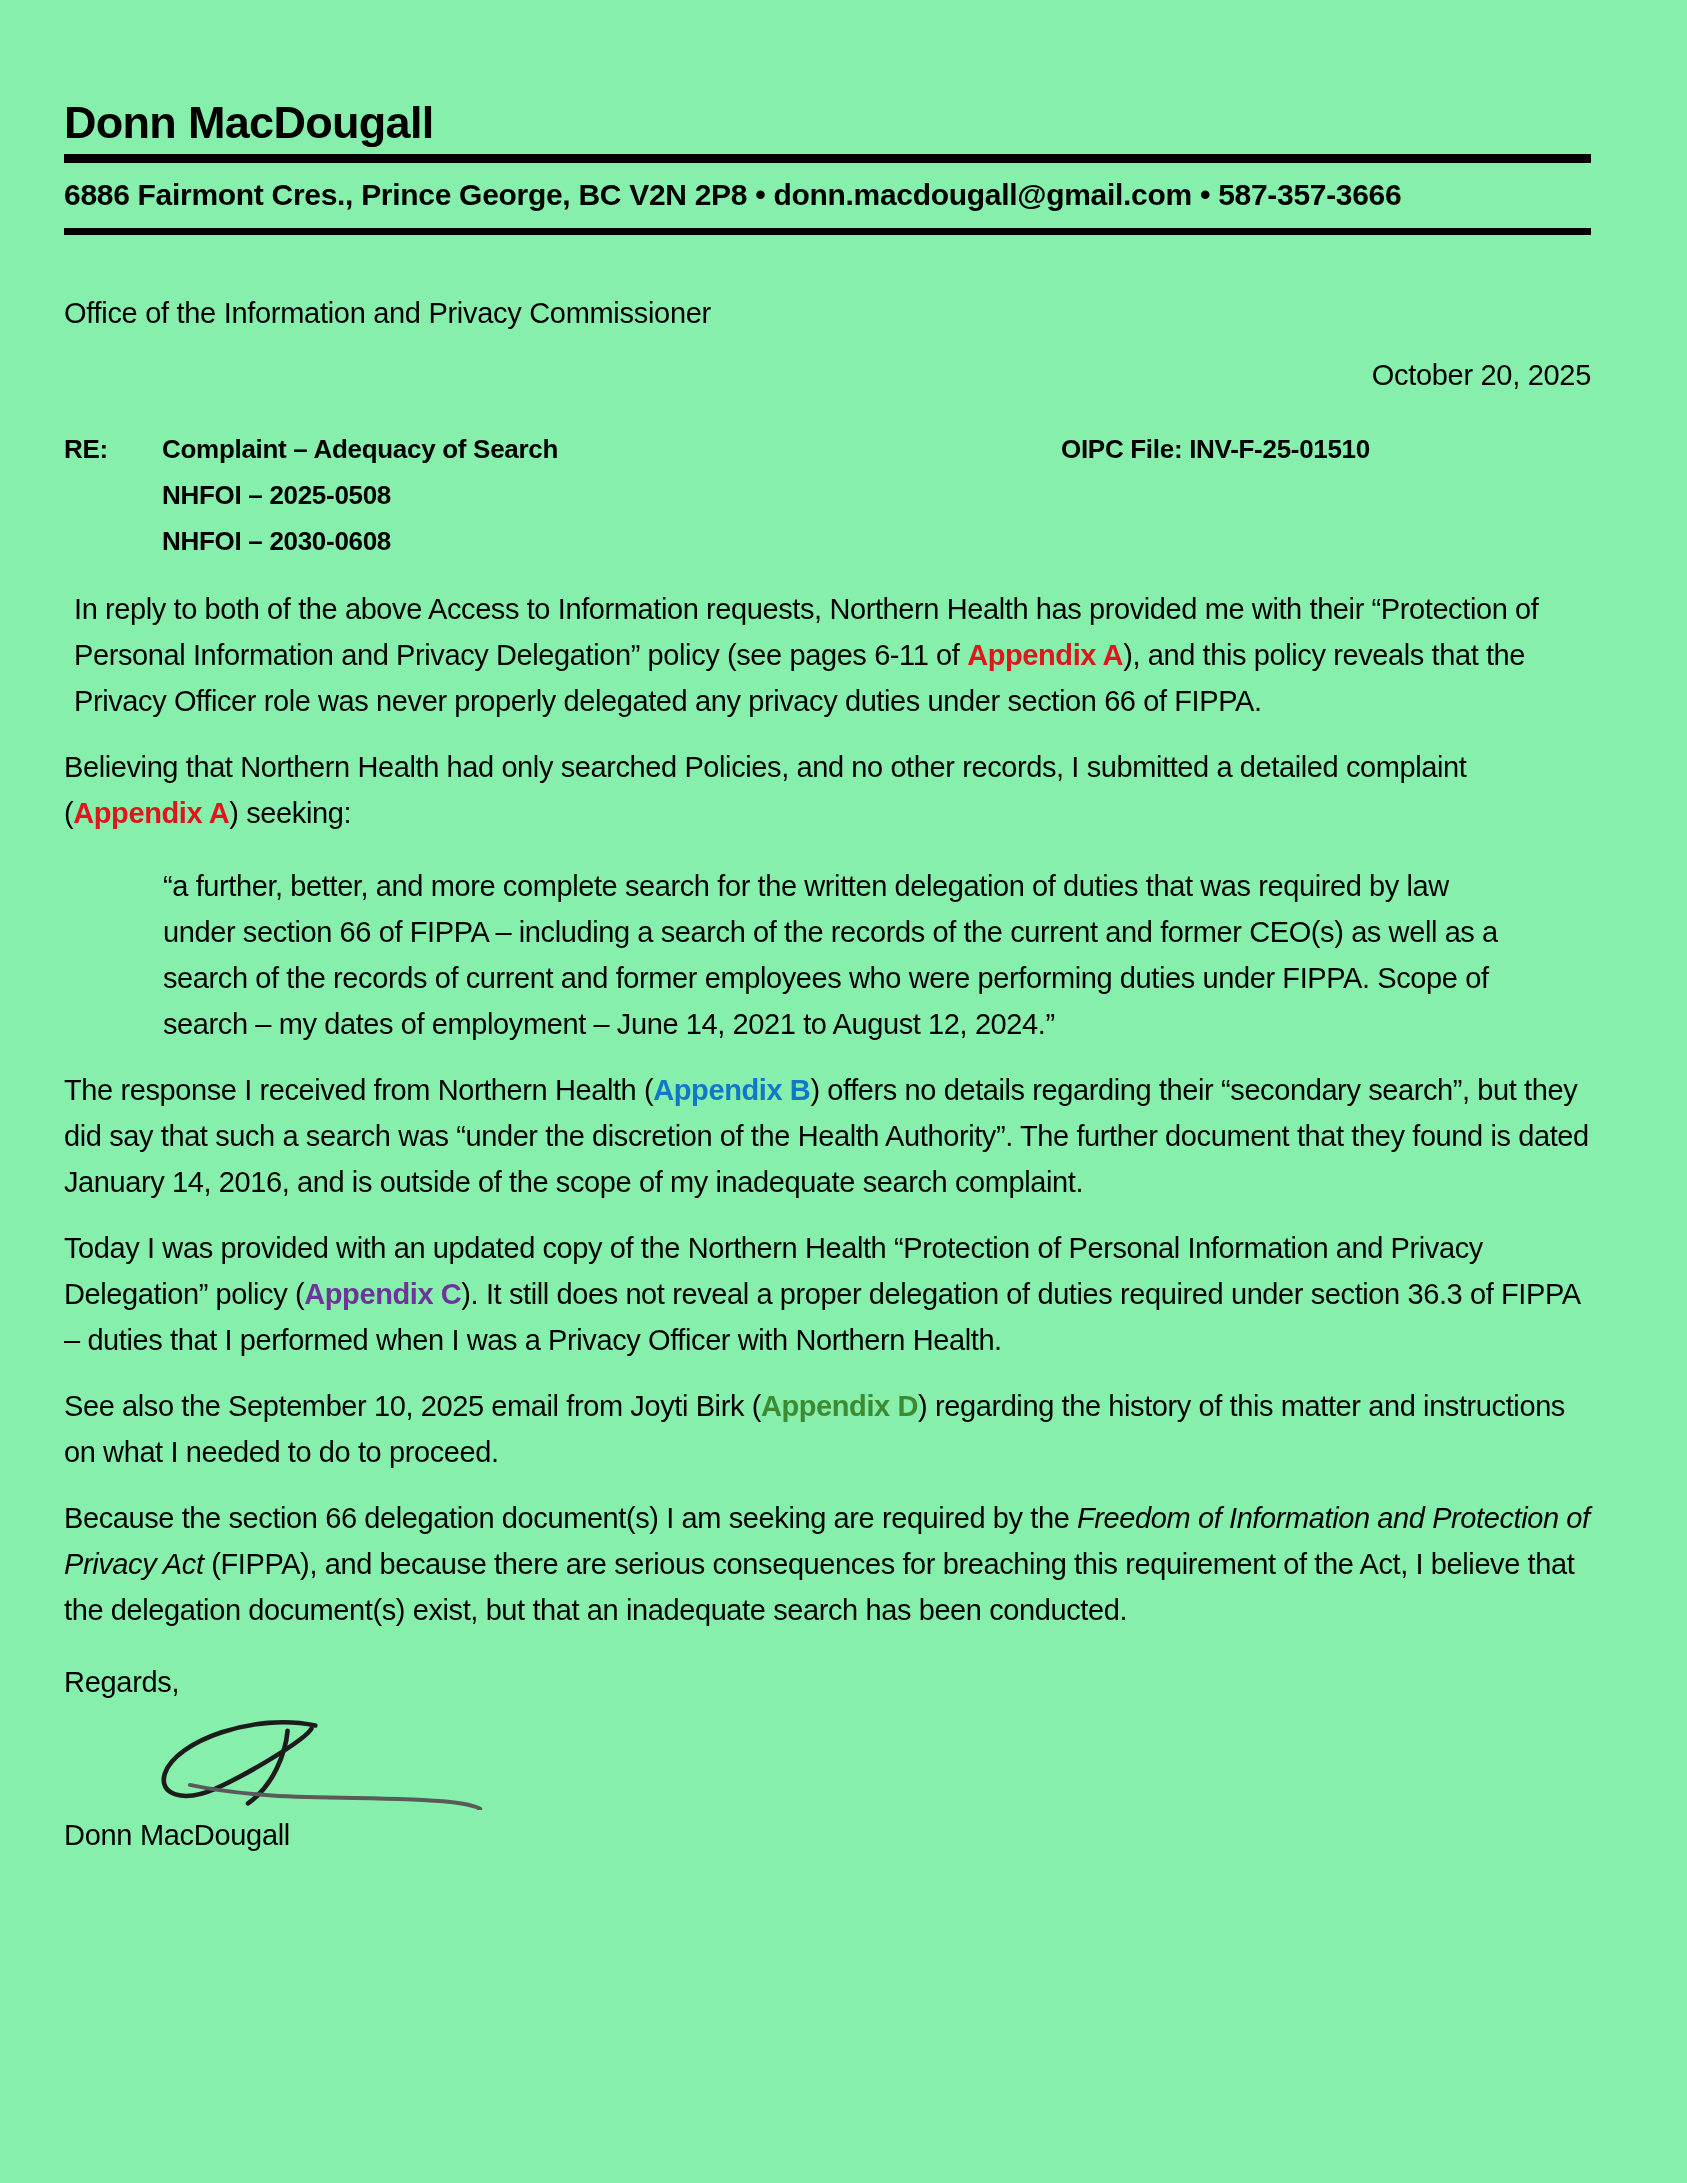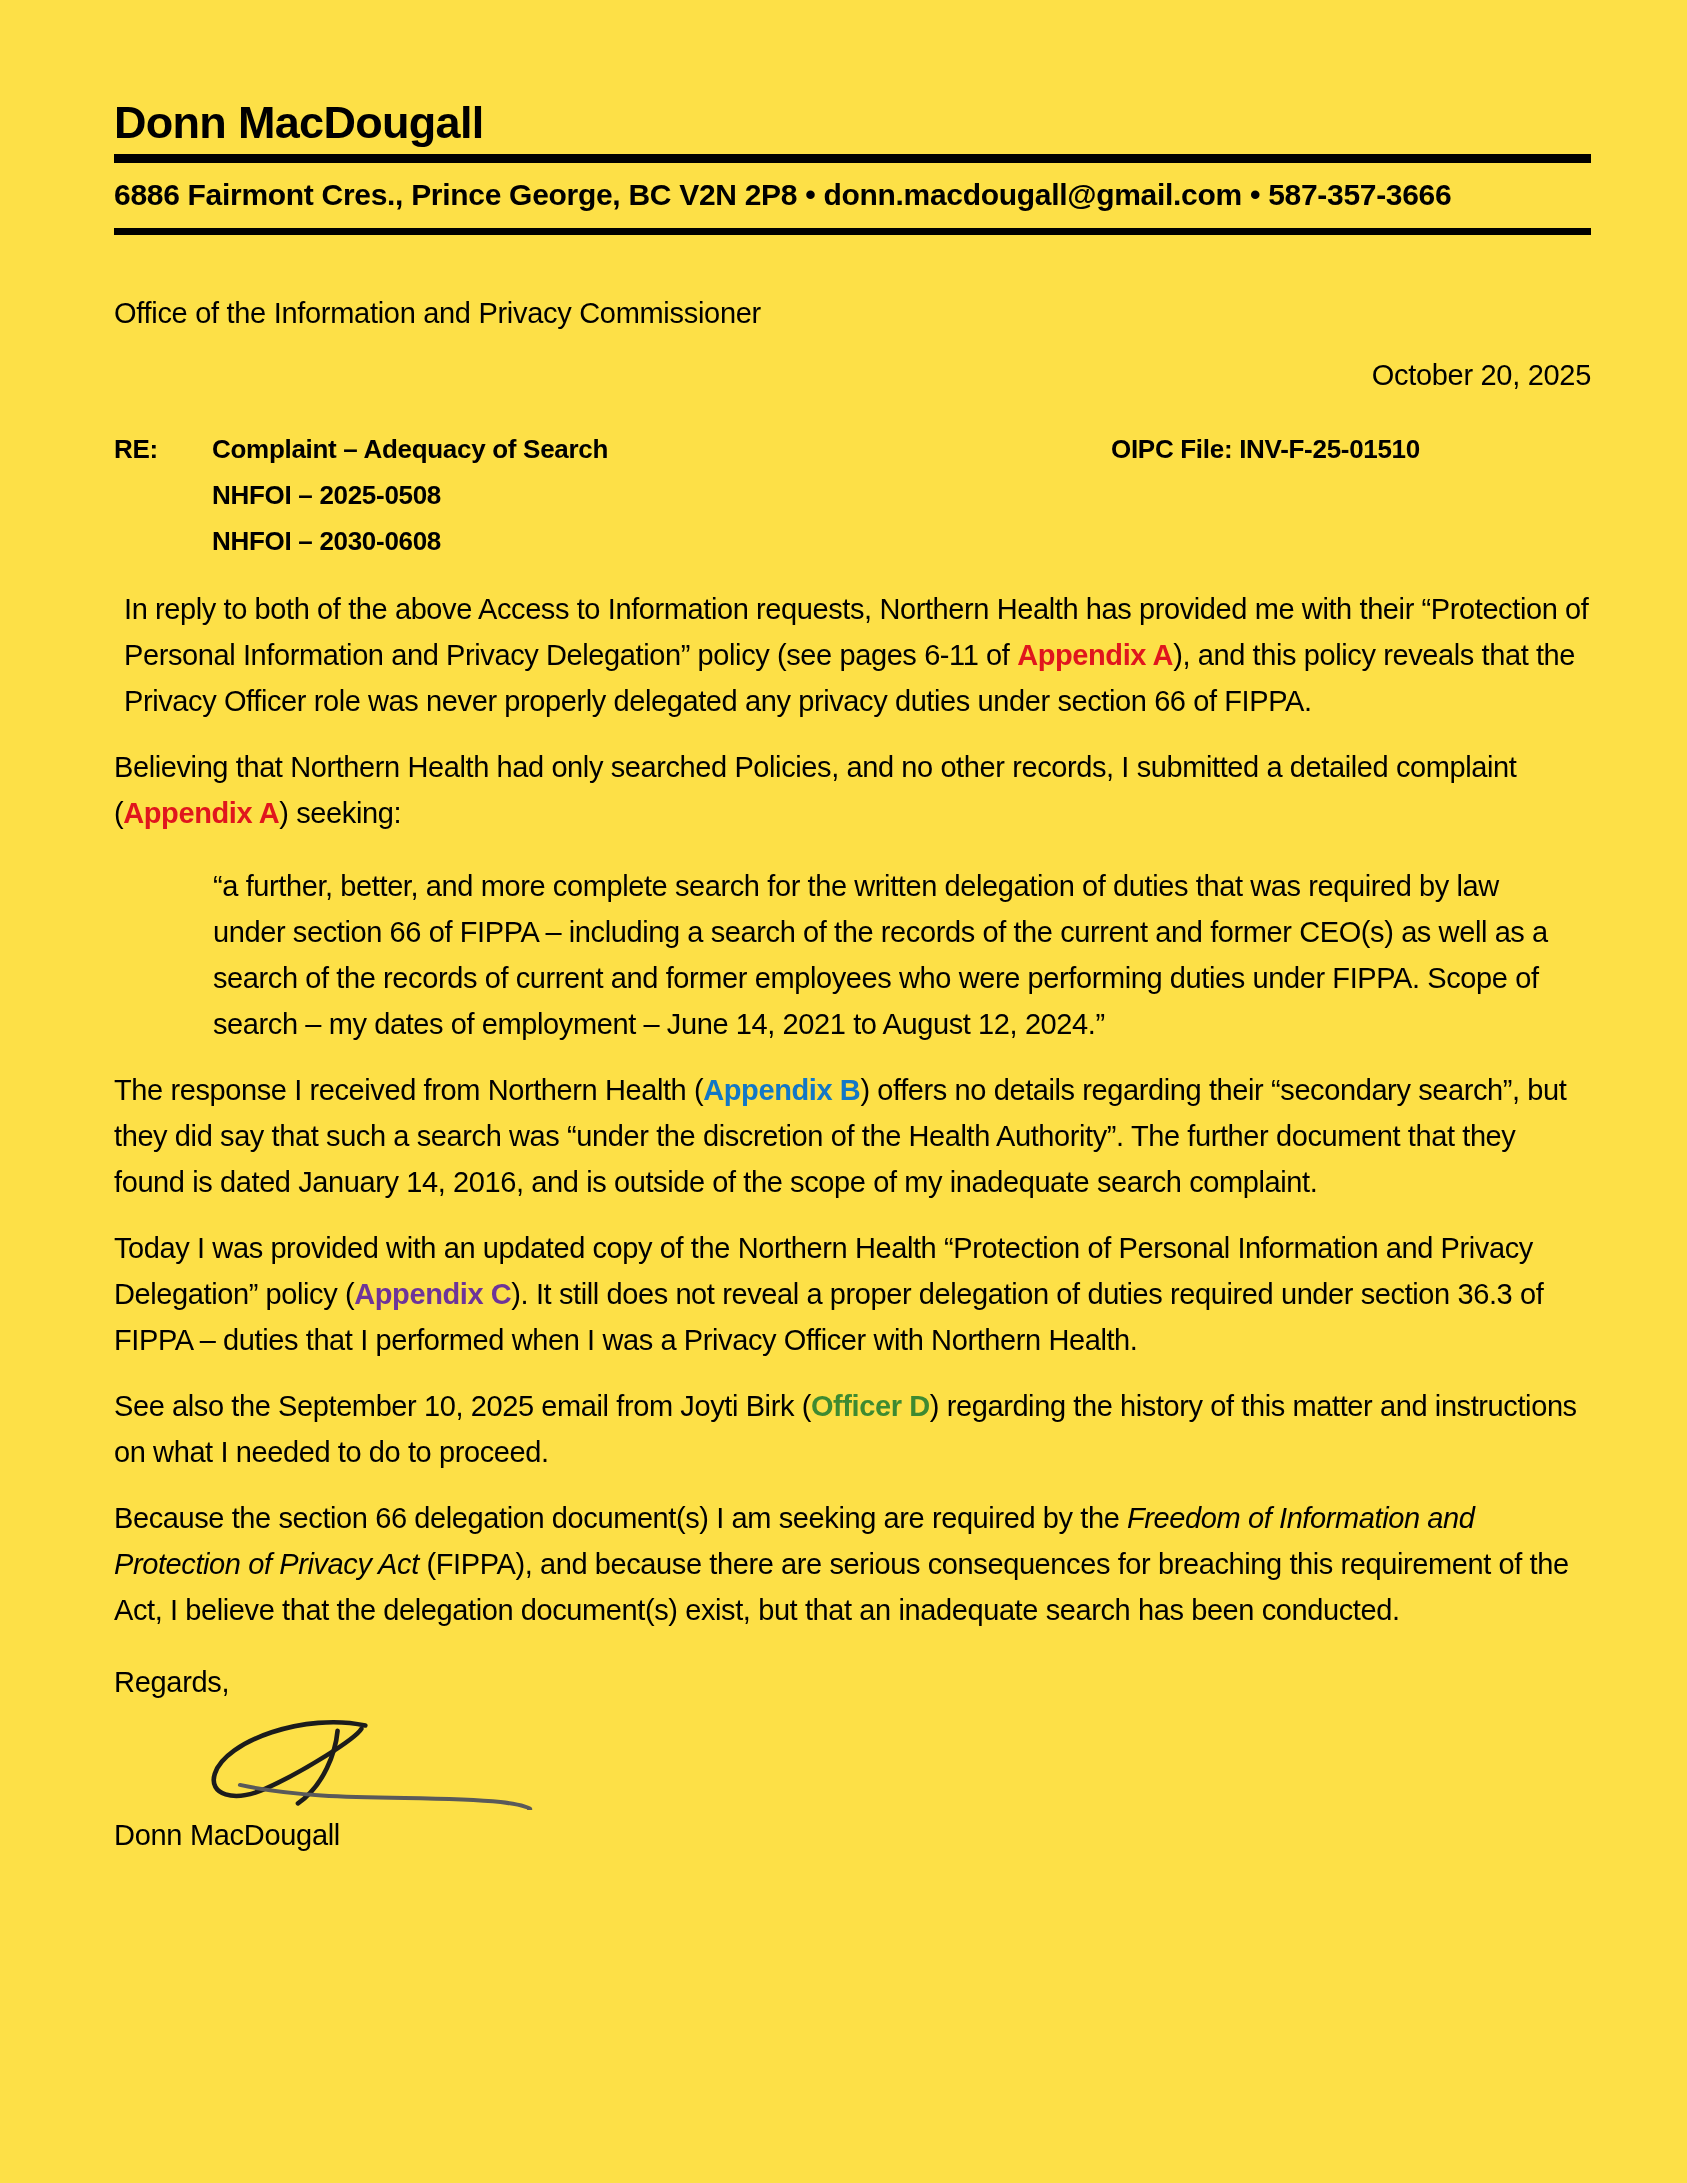--- a/index.html
+++ b/index.html
@@ -1,22 +1,22 @@
 <!DOCTYPE html>
 <html style="font-size:10.6px"><head>
 <meta charset="utf-8">
 <style>
   html,body{margin:0;padding:0;background:#ffffff;}
   .page{
     position:relative;
     width:1687px;height:2183px;
     box-sizing:border-box;
-    padding:99px 96px 0 114px;
+    padding:99px 96px 0 64px;
     overflow:hidden;
-    background:#fde047;
+    background:#86efac;
     color:#000000;
     font-family:"Liberation Sans", sans-serif;
   }
   .lh-name{
     font-size:45px;font-weight:700;letter-spacing:-0.7px;line-height:1.05;
   }
   .rule{background:#000000;width:100%;}
   .rule-1{height:8.6px;margin-top:8px;}
   .rule-2{height:7.3px;margin-top:14.6px;}
   .lh-contact{
@@ -72,21 +72,21 @@
   <p class="para first"><span class="seg seg-n">In reply to both of the above Access to Information requests, Northern Health has provided me with their “Protection of Personal Information and Privacy Delegation” policy (see pages 6-11 of </span><span class="seg seg-red" style="color: rgb(224, 22, 29);">Appendix A</span><span class="seg seg-n">), and this policy reveals that the Privacy Officer role was never properly delegated any privacy duties under section 66 of FIPPA.</span></p>
 
   <p class="para"><span class="seg seg-n">Believing that Northern Health had only searched Policies, and no other records, I submitted a detailed complaint (</span><span class="seg seg-red" style="color: rgb(224, 22, 29);">Appendix A</span><span class="seg seg-n">) seeking:</span></p>
 
   <p class="quote">“a further, better, and more complete search for the written delegation of duties that was required by law under section 66 of FIPPA – including a search of the records of the current and former CEO(s) as well as a search of the records of current and former employees who were performing duties under FIPPA. Scope of search – my dates of employment – June 14, 2021 to August 12, 2024.”</p>
 
   <p class="para"><span class="seg seg-n">The response I received from Northern Health (</span><span class="seg seg-blue" style="color: rgb(18, 119, 198);">Appendix B</span><span class="seg seg-n">) offers no details regarding their “secondary search”, but they did say that such a search was “under the discretion of the Health Authority”. The further document that they found is dated January 14, 2016, and is outside of the scope of my inadequate search complaint.</span></p>
 
   <p class="para"><span class="seg seg-n">Today I was provided with an updated copy of the Northern Health “Protection of Personal Information and Privacy Delegation” policy (</span><span class="seg seg-purple" style="color: rgb(110, 52, 153);">Appendix C</span><span class="seg seg-n">). It still does not reveal a proper delegation of duties required under section 36.3 of FIPPA – duties that I performed when I was a Privacy Officer with Northern Health.</span></p>
 
-  <p class="para"><span class="seg seg-n">See also the September 10, 2025 email from Joyti Birk (</span><span class="seg seg-green" style="color: rgb(62, 138, 49);">Officer D</span><span class="seg seg-n">) regarding the history of this matter and instructions on what I needed to do to proceed.</span></p>
+  <p class="para"><span class="seg seg-n">See also the September 10, 2025 email from Joyti Birk (</span><span class="seg seg-green" style="color: rgb(62, 138, 49);">Appendix D</span><span class="seg seg-n">) regarding the history of this matter and instructions on what I needed to do to proceed.</span></p>
 
   <p class="para"><span class="seg seg-n">Because the section 66 delegation document(s) I am seeking are required by the </span><span class="seg seg-italic">Freedom of Information and Protection of Privacy Act</span><span class="seg seg-n"> (FIPPA), and because there are serious consequences for breaching this requirement of the Act, I believe that the delegation document(s) exist, but that an inadequate search has been conducted.</span></p>
 
   <div class="closing">Regards,</div>
 
   <svg class="signature" width="423" height="99" viewBox="0 0 620 150" fill="none" xmlns="http://www.w3.org/2000/svg">
     <path d="M 340 22 C 250 2 128 45 112 95 C 102 127 140 139 188 118 C 248 91 325 42 334 27" stroke="#1c1c1c" stroke-width="7" stroke-linecap="round" fill="none"></path>
     <path d="M 298 30 C 295 62 278 112 238 140" stroke="#1c1c1c" stroke-width="7" stroke-linecap="round" fill="none"></path>
     <path d="M 150 112 C 280 140 430 126 545 138 C 578 142 596 148 588 150" stroke="#5a5a5a" stroke-width="6" stroke-linecap="round" fill="none"></path>
   </svg>

